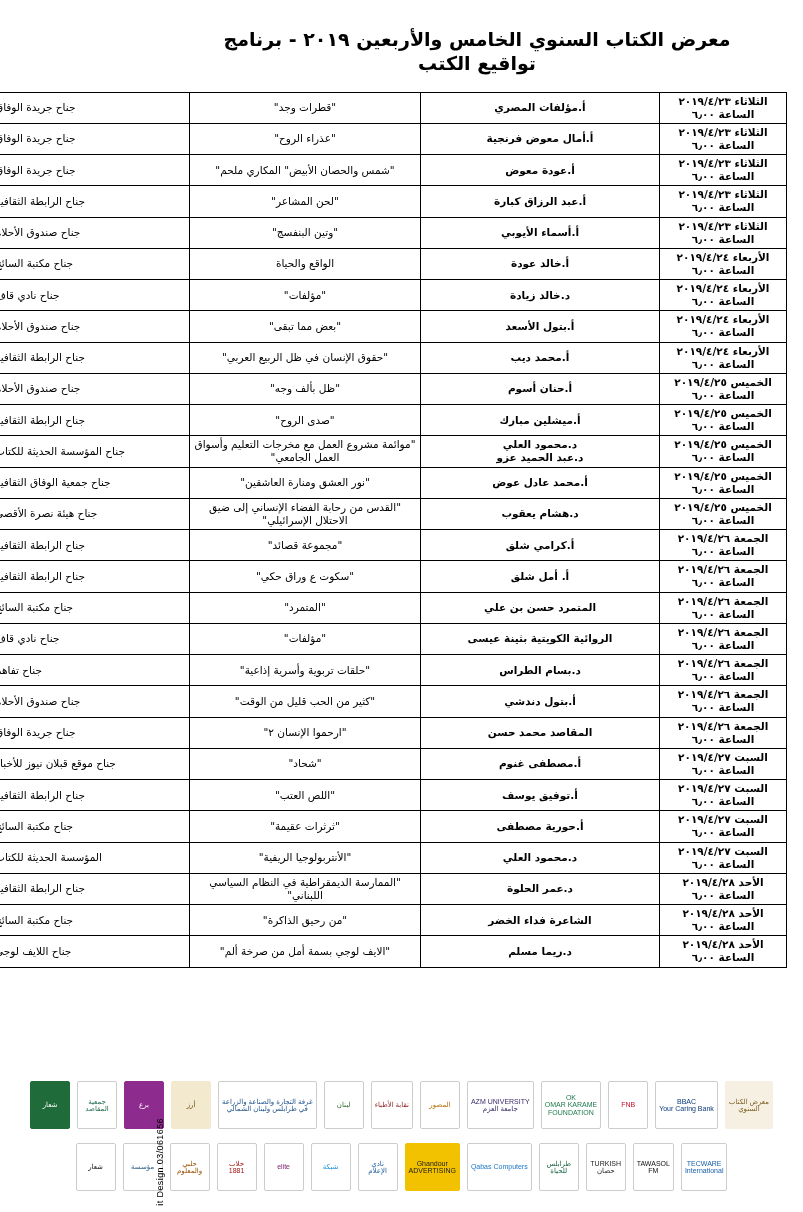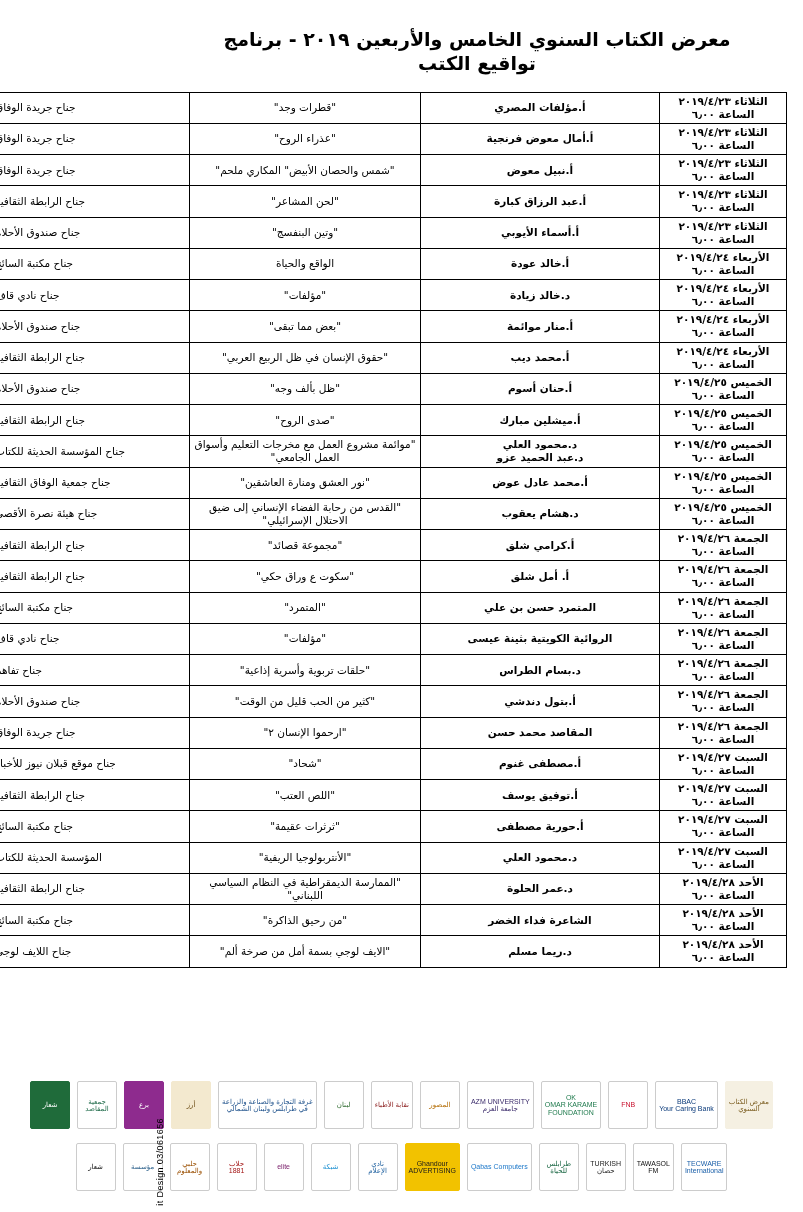--- a/index.html
+++ b/index.html
@@ -136,21 +136,21 @@
           </td>
           <td class="c-person"><span>أ.أمال معوض فرنجية</span></td>
           <td class="c-book">"عذراء الروح"</td>
           <td class="c-place">جناح جريدة الوفاق</td>
         </tr>
         <tr>
           <td class="c-date">
             <span class="d1">الثلاثاء ٢٠١٩/٤/٢٣</span>
             <span class="d2">الساعة ٦٫٠٠</span>
           </td>
-          <td class="c-person"><span>أ.نبيل معوض</span></td>
+          <td class="c-person"><span>أ.عودة معوض</span></td>
           <td class="c-book">"شمس والحصان الأبيض" المكاري ملحم"</td>
           <td class="c-place">جناح جريدة الوفاق</td>
         </tr>
         <tr>
           <td class="c-date">
             <span class="d1">الثلاثاء ٢٠١٩/٤/٢٣</span>
             <span class="d2">الساعة ٦٫٠٠</span>
           </td>
           <td class="c-person"><span>أ.عبد الرزاق كبارة</span></td>
           <td class="c-book">"لحن المشاعر"</td>
@@ -181,21 +181,21 @@
           </td>
           <td class="c-person"><span>د.خالد زيادة</span></td>
           <td class="c-book">"مؤلفات"</td>
           <td class="c-place">جناح نادي قاف</td>
         </tr>
         <tr>
           <td class="c-date">
             <span class="d1">الأربعاء ٢٠١٩/٤/٢٤</span>
             <span class="d2">الساعة ٦٫٠٠</span>
           </td>
-          <td class="c-person"><span>أ.منار موائمة</span></td>
+          <td class="c-person"><span>أ.بتول الأسعد</span></td>
           <td class="c-book">"بعض مما تبقى"</td>
           <td class="c-place">جناح صندوق الأحلام</td>
         </tr>
         <tr>
           <td class="c-date">
             <span class="d1">الأربعاء ٢٠١٩/٤/٢٤</span>
             <span class="d2">الساعة ٦٫٠٠</span>
           </td>
           <td class="c-person"><span>أ.محمد ديب</span></td>
           <td class="c-book">"حقوق الإنسان في ظل الربيع العربي"</td>

